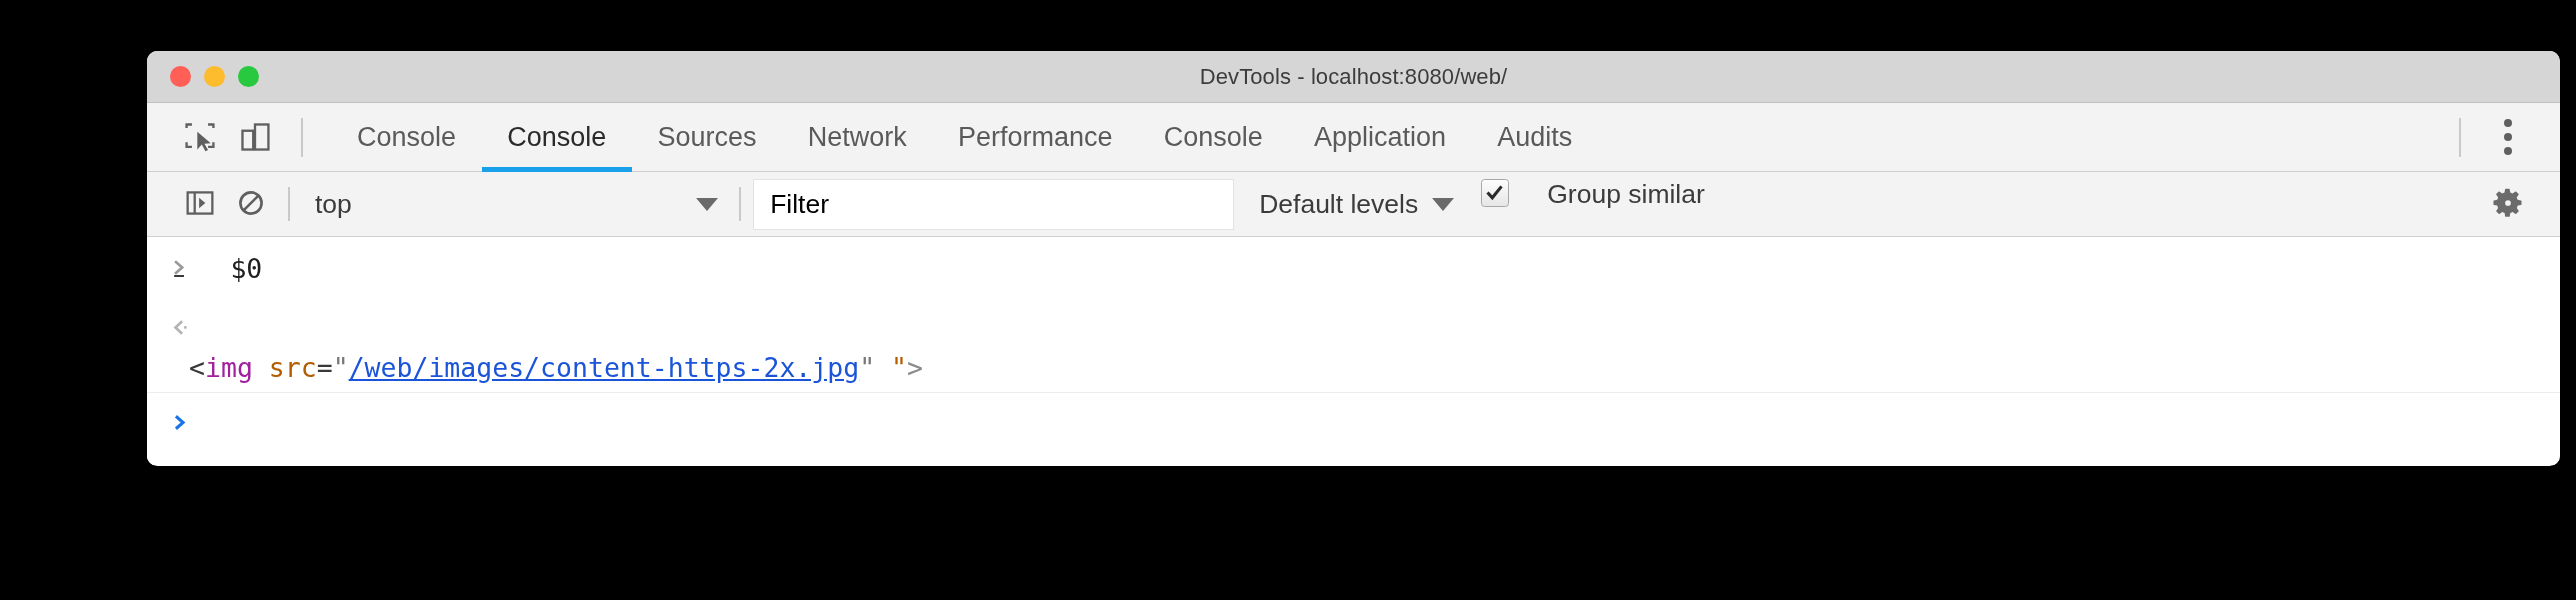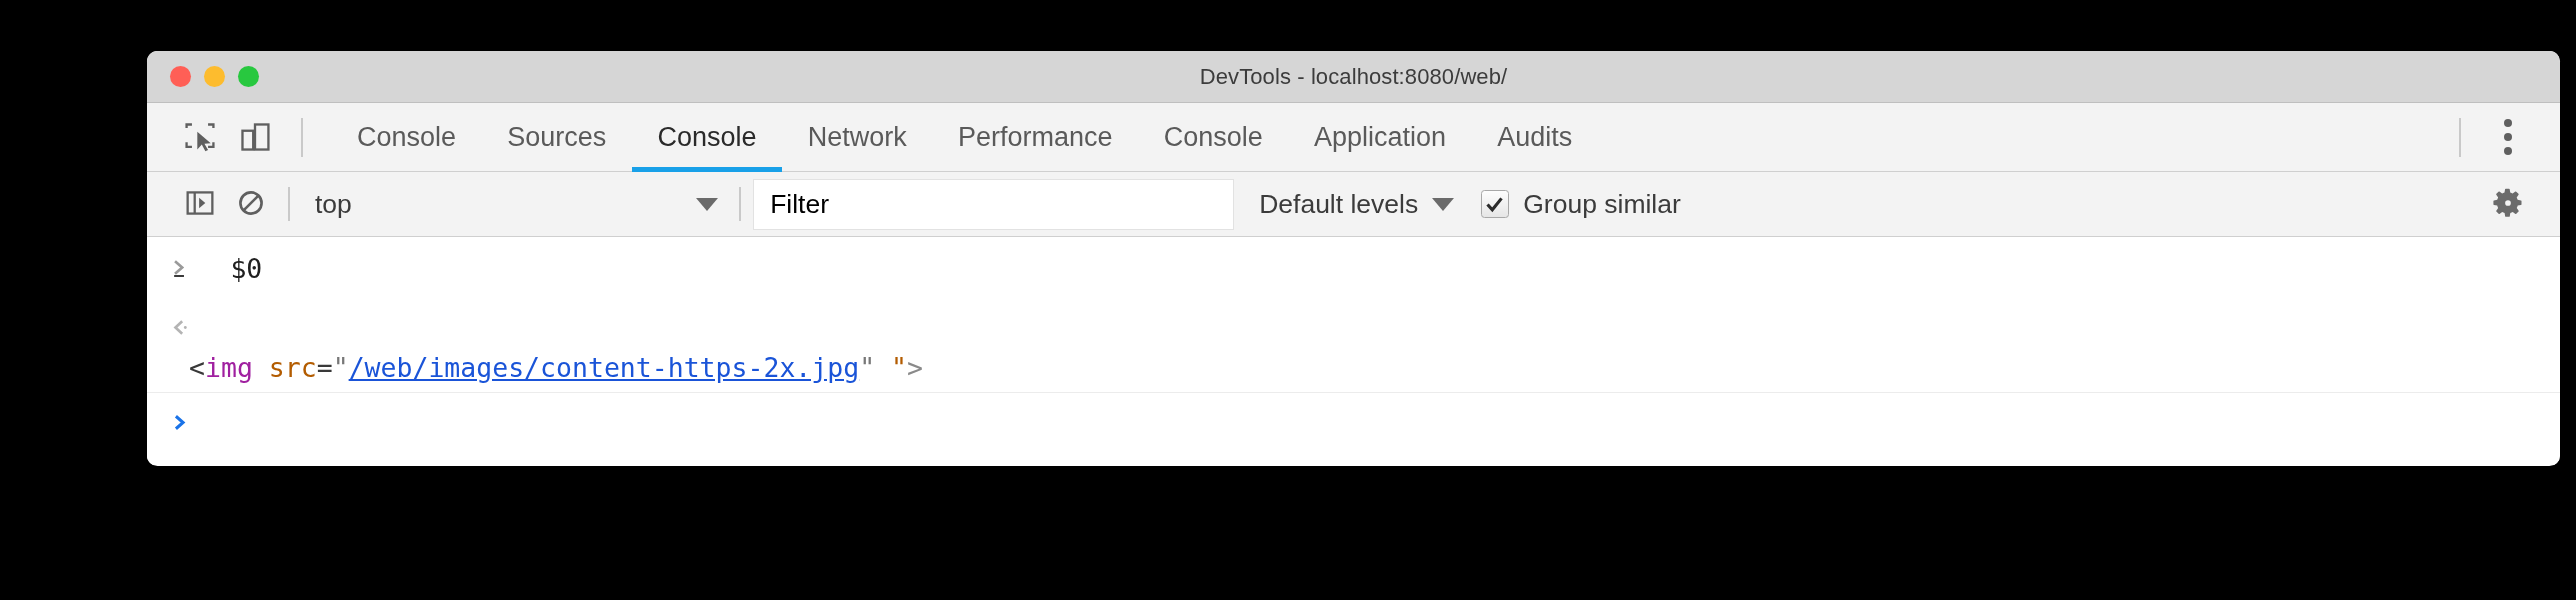--- a/index.html
+++ b/index.html
@@ -229,24 +229,25 @@
     font-size: 26.5px;
     color: #3b3b3b;
     font-family: "Liberation Sans", sans-serif;
   }
   .levels .caret {
     margin-left: 14px;
     margin-right: 0;
   }
   .group-similar {
     display: flex;
-    align-items: center;
+    align-items: flex-start;
     margin-left: 26.5px;
     height: 51px;
     flex: 0 0 auto;
+    gap: 24px;
   }
   .checkbox {
     width: 26.5px;
     height: 26.5px;
     border: 0.9px solid #a8a8a8;
     border-radius: 3.5px;
     background: linear-gradient(#fdfdfd, #e6e6e6);
     display: flex;
     align-items: center;
     justify-content: center;
@@ -341,25 +342,25 @@
           </svg>
         </span>
       </div>
 
       <div class="vsep"></div>
 
       <div class="tabs">
         <div class="tab">
           <span>Console</span>
         </div>
-        <div class="tab">
-          <span>Sources</span>
-        </div>
         <div class="tab active">
           <span>Console</span>
+        </div>
+        <div class="tab">
+          <span>Sources</span>
         </div>
         <div class="tab">
           <span>Network</span>
         </div>
         <div class="tab">
           <span>Performance</span>
         </div>
         <div class="tab">
           <span>Console</span>
         </div>

